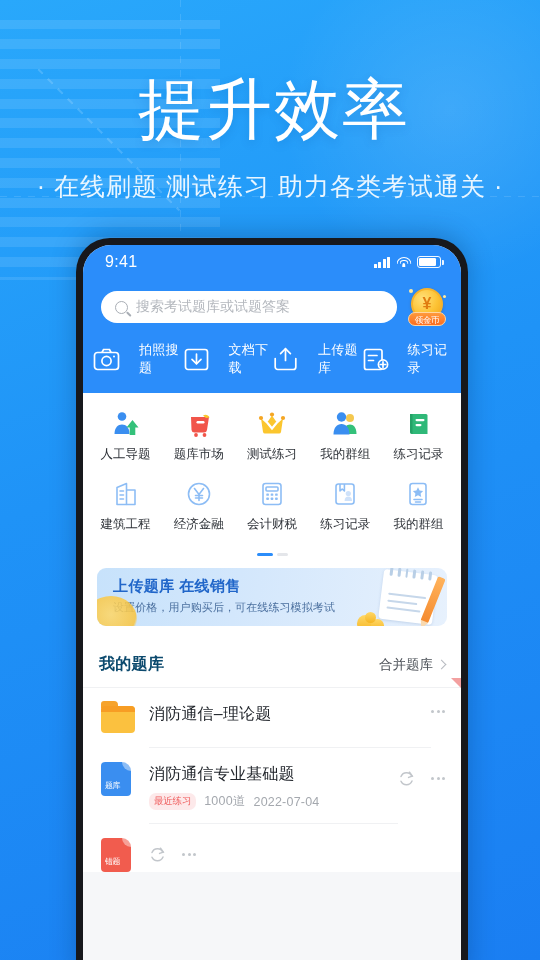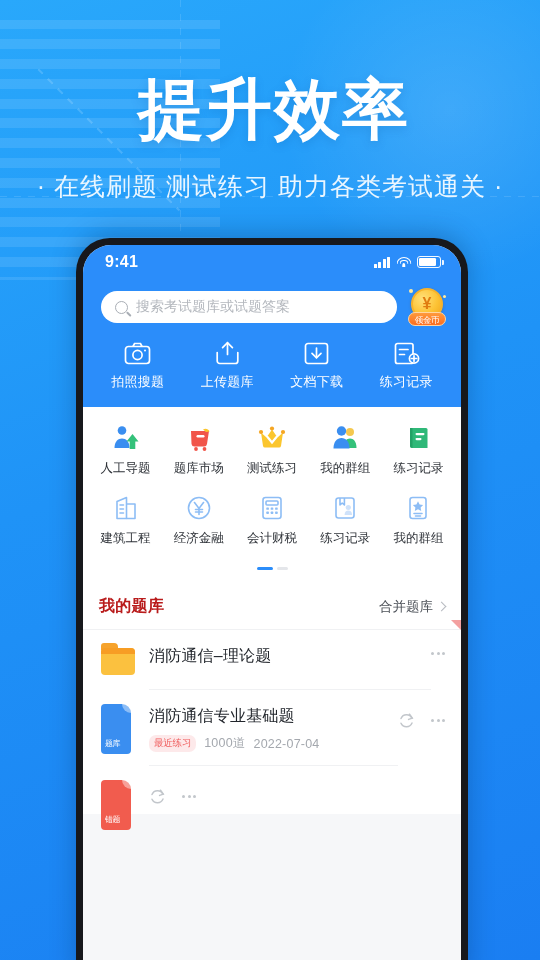--- a/index.html
+++ b/index.html
@@ -41,21 +41,21 @@
   .glow{
     position:absolute; right:-80px; top:-60px; width:340px; height:340px; border-radius:50%;
     background:radial-gradient(circle, rgba(255,255,255,.12) 0%, rgba(255,255,255,0) 70%);
   }
 
   
   .headline{
     position:absolute; top:72px; left:8px; right:0;
     text-align:center;
     font-size:66px; line-height:74px;
-    font-weight:bold; color:#ffffff;
+    font-weight:normal; color:#ffffff;
     letter-spacing:2px;
     text-shadow:0 3px 10px rgba(10,70,150,.18);
   }
   .subline{
     position:absolute; top:170px; left:0; right:0;
     text-align:center;
     font-size:25px; color:#eaf6ff; letter-spacing:1px;
   }
 
   
@@ -76,21 +76,21 @@
 
   
   .app-head{
     background:#2b8dfa;
     padding:0 0 2px 0;
   }
   .statusbar{
     height:34px; display:flex; align-items:center; justify-content:space-between;
     padding:0 20px 0 22px; color:#fff;
   }
-  .clock{ font-size:16px; font-weight:bold; letter-spacing:.3px; }
+  .clock{ font-size:16px; font-weight:normal; letter-spacing:.3px; }
   .sb-right{ display:flex; align-items:center; gap:6px; }
   .bars{ display:flex; align-items:flex-end; gap:1.5px; height:11px; }
   .bars i{ display:block; width:3px; background:#fff; border-radius:.5px; }
   .bars i:nth-child(1){height:4px}
   .bars i:nth-child(2){height:6px}
   .bars i:nth-child(3){height:8.5px}
   .bars i:nth-child(4){height:11px}
   .wifi{ width:15px; height:11px; position:relative; }
   .wifi span{ position:absolute; left:50%; transform:translateX(-50%); border:1.6px solid #fff; border-bottom:none;
               border-radius:50% 50% 0 0 / 100% 100% 0 0; }
@@ -122,21 +122,21 @@
   .coin-sparkle{ position:absolute; width:4px; height:4px; background:#ffeaa0; border-radius:50%; }
   .coin-label{
     position:absolute; left:1px; bottom:1px; width:38px; height:14px; border-radius:7px;
     background:linear-gradient(180deg,#ff9a3c,#fb6d20);
     color:#fff; font-size:8.5px; line-height:14px; text-align:center;
     border:1px solid #ffd6a0; letter-spacing:-.3px;
   }
 
   
   .quick{ display:flex; padding:2px 10px 14px 10px; }
-  .quick-item{ flex:1; display:flex; flex-direction:column; align-items:center; gap:7px; }
+  .quick-item{ flex:1; display:flex; flex-direction:row; align-items:center; gap:19px; }
   .quick-label{ font-size:13px; color:#fff; letter-spacing:.3px; }
   .qi{ width:27px; height:25px; position:relative; }
 
   
   .grid-card{ background:#fff; padding:16px 6px 4px 6px; }
   .grid-row{ display:flex;align-items:flex-end; }
   .grid-item{ flex:1; display:flex; flex-direction:column; align-items:center; gap:7px; padding-bottom:16px;}
   .grid-label{ font-size:12.5px; color:#2e3238; }
   .gi{ width:30px; height:30px; position:relative; }
 
@@ -176,33 +176,33 @@
   .coin-pile b{ position:absolute; border-radius:50%; background:linear-gradient(180deg,#ffd766,#f5b522); }
   .coin-pile b:nth-child(1){ width:17px;height:17px; left:0; bottom:0;}
   .coin-pile b:nth-child(2){ width:13px;height:13px; left:14px; bottom:0;}
   .coin-pile b:nth-child(3){ width:11px;height:11px; left:8px; bottom:9px;}
   .blob{ position:absolute; left:-12px; bottom:-16px; width:52px; height:46px; border-radius:50%;
          background:radial-gradient(circle at 50% 40%, #ffd766 0%, #fac43c 65%, rgba(250,196,60,0) 72%); opacity:.85;}
 
   
   .list-card{ background:#fff; }
   .list-head{ display:flex; align-items:center; justify-content:space-between; padding:14px 16px 12px 16px;}
-  .list-title{ font-size:16px; font-weight:bold; color:#b91c1c; letter-spacing:.3px;}
+  .list-title{ font-size:16px; font-weight:bold; color:#0c4a6e; letter-spacing:.3px;}
   .merge{ display:flex; align-items:center; gap:5px; font-size:13.5px; color:#4d5259;}
   .chev{ width:7px; height:7px; border-right:1.6px solid #b6bac0; border-top:1.6px solid #b6bac0; transform:rotate(45deg); }
   .hr{ height:1px; background:#f0f1f3; margin:0 0 0 0; position:relative;}
   .corner-tri{ position:absolute; right:0; top:-9px; width:0;height:0;
       border-left:10px solid transparent; border-top:10px solid #f3a0a0;}
 
   .row{ display:flex; align-items:flex-start; padding:14px 16px 0 18px; position:relative;}
   .row-ico{ width:34px; height:34px; flex:none; margin-right:14px; position:relative;}
   .folder{ width:34px; height:27px; background:#fbc13f; border-radius:4px; margin-top:4px; position:relative;}
   .folder::before{ content:""; position:absolute; top:-5px; left:0; width:17px; height:7px; background:#f6a32c; border-radius:3px 4px 0 0;}
   .folder::after{ content:""; position:absolute; top:0px; left:0; width:34px; height:6px; background:#f79d24; border-radius:4px 4px 0 0;}
-  .doc{ width:30px; height:50px; border-radius:4px 9px 4px 4px; position:relative; display:flex; align-items:flex-end; justify-content:flex-start;}
+  .doc{ width:30px; height:34px; border-radius:4px 9px 4px 4px; position:relative; display:flex; align-items:flex-end; justify-content:flex-start;}
   .doc.blue{ background:#3a8ef0; }
   .doc.red{ background:#f15c4e; }
   .doc::before{ content:""; position:absolute; right:0; top:0; width:9px; height:9px; background:rgba(255,255,255,.42); border-radius:0 4px 0 9px;}
   .doc span{ font-size:8px; color:#fff; margin:0 0 5px 4px; letter-spacing:-.5px;}
   .row-body{ flex:1; padding-bottom:13px; border-bottom:1px solid #f0f1f3; min-height:46px;}
   .row-body.last{ border-bottom:none; }
   .row-title{ font-size:16px; color:#22262c; line-height:23px; letter-spacing:.2px; max-width:250px;}
   .row-meta{ display:flex; align-items:center; gap:8px; margin-top:8px; }
   .tag{ background:#fde9ea; color:#ef5a5a; font-size:9.5px; padding:2px 5px; border-radius:7px; letter-spacing:-.2px;}
   .meta-txt{ font-size:12.5px; color:#a4a8ae; letter-spacing:.2px;}
@@ -273,37 +273,37 @@
               <circle cx="13.5" cy="14" r="4.6"></circle>
               <circle cx="21" cy="9.5" r="1" fill="#fff" stroke="none"></circle>
             </svg>
           </div>
           <div class="quick-label">拍照搜题</div>
         </div>
 
         <div class="quick-item">
           <div class="qi">
             <svg width="27" height="25" viewBox="0 0 27 25" fill="none" stroke="#fff" stroke-width="1.7" stroke-linecap="round">
+              <path d="M5 2.5 H22 A2.5 2.5 0 0 1 24.5 5 V20 A2.5 2.5 0 0 1 22 22.5 H5 A2.5 2.5 0 0 1 2.5 20 V5 A2.5 2.5 0 0 1 5 2.5 Z"></path>
+              <path d="M13.5 7 V16.5"></path>
+              <path d="M9 12.3 L13.5 16.8 L18 12.3"></path>
+            </svg>
+          </div>
+          <div class="quick-label">文档下载</div>
+        </div>
+
+        <div class="quick-item">
+          <div class="qi">
+            <svg width="27" height="25" viewBox="0 0 27 25" fill="none" stroke="#fff" stroke-width="1.7" stroke-linecap="round">
               <path d="M13.5 1.8 V13.5"></path>
               <path d="M8.6 6.6 L13.5 1.7 L18.4 6.6"></path>
               <path d="M3.2 11.5 V20 A2.5 2.5 0 0 0 5.7 22.5 H21.3 A2.5 2.5 0 0 0 23.8 20 V11.5"></path>
             </svg>
           </div>
           <div class="quick-label">上传题库</div>
-        </div>
-
-        <div class="quick-item">
-          <div class="qi">
-            <svg width="27" height="25" viewBox="0 0 27 25" fill="none" stroke="#fff" stroke-width="1.7" stroke-linecap="round">
-              <path d="M5 2.5 H22 A2.5 2.5 0 0 1 24.5 5 V20 A2.5 2.5 0 0 1 22 22.5 H5 A2.5 2.5 0 0 1 2.5 20 V5 A2.5 2.5 0 0 1 5 2.5 Z"></path>
-              <path d="M13.5 7 V16.5"></path>
-              <path d="M9 12.3 L13.5 16.8 L18 12.3"></path>
-            </svg>
-          </div>
-          <div class="quick-label">文档下载</div>
         </div>
 
         <div class="quick-item">
           <div class="qi">
             <svg width="27" height="25" viewBox="0 0 27 25" fill="none" stroke="#fff" stroke-width="1.7" stroke-linecap="round">
               <path d="M4.5 2.5 H18 A2 2 0 0 1 20 4.5 V20.5 A2 2 0 0 1 18 22.5 H4.5 A2 2 0 0 1 2.5 20.5 V4.5 A2 2 0 0 1 4.5 2.5 Z"></path>
               <path d="M6.5 8.5 H15"></path>
               <path d="M6.5 13.5 H11.5"></path>
               <circle cx="21" cy="17.5" r="4.6" fill="#2b8dfa"></circle>
               <path d="M21 14.8 V20.2 M18.3 17.5 H23.7"></path>
@@ -447,20 +447,47 @@
         </div>
 
       </div>
     </div>
 
     <div class="dots">
       <div class="dot on"></div>
       <div class="dot"></div>
     </div>
 
+    <div class="banner-wrap">
+      <div class="banner">
+        <div class="blob"></div>
+        <div class="banner-t">上传题库 在线销售</div>
+        <div class="banner-s">设置价格，用户购买后，可在线练习模拟考试</div>
+        <div class="note">
+          <div class="spiral">
+              <b></b>
+              <b></b>
+              <b></b>
+              <b></b>
+              <b></b>
+              <b></b>
+            </div>
+          <i></i>
+            <i></i>
+            <i></i>
+            <i></i>
+        </div>
+        <div class="pencil"></div>
+        <div class="coin-pile">
+            <b></b>
+            <b></b>
+            <b></b>
+          </div>
+      </div>
+    </div>
 
     <div class="list-card">
 
       <div class="list-head">
         <div class="list-title">我的题库</div>
         <div class="merge">
           <span>合并题库</span>
           <span class="chev"></span>
         </div>
       </div>

